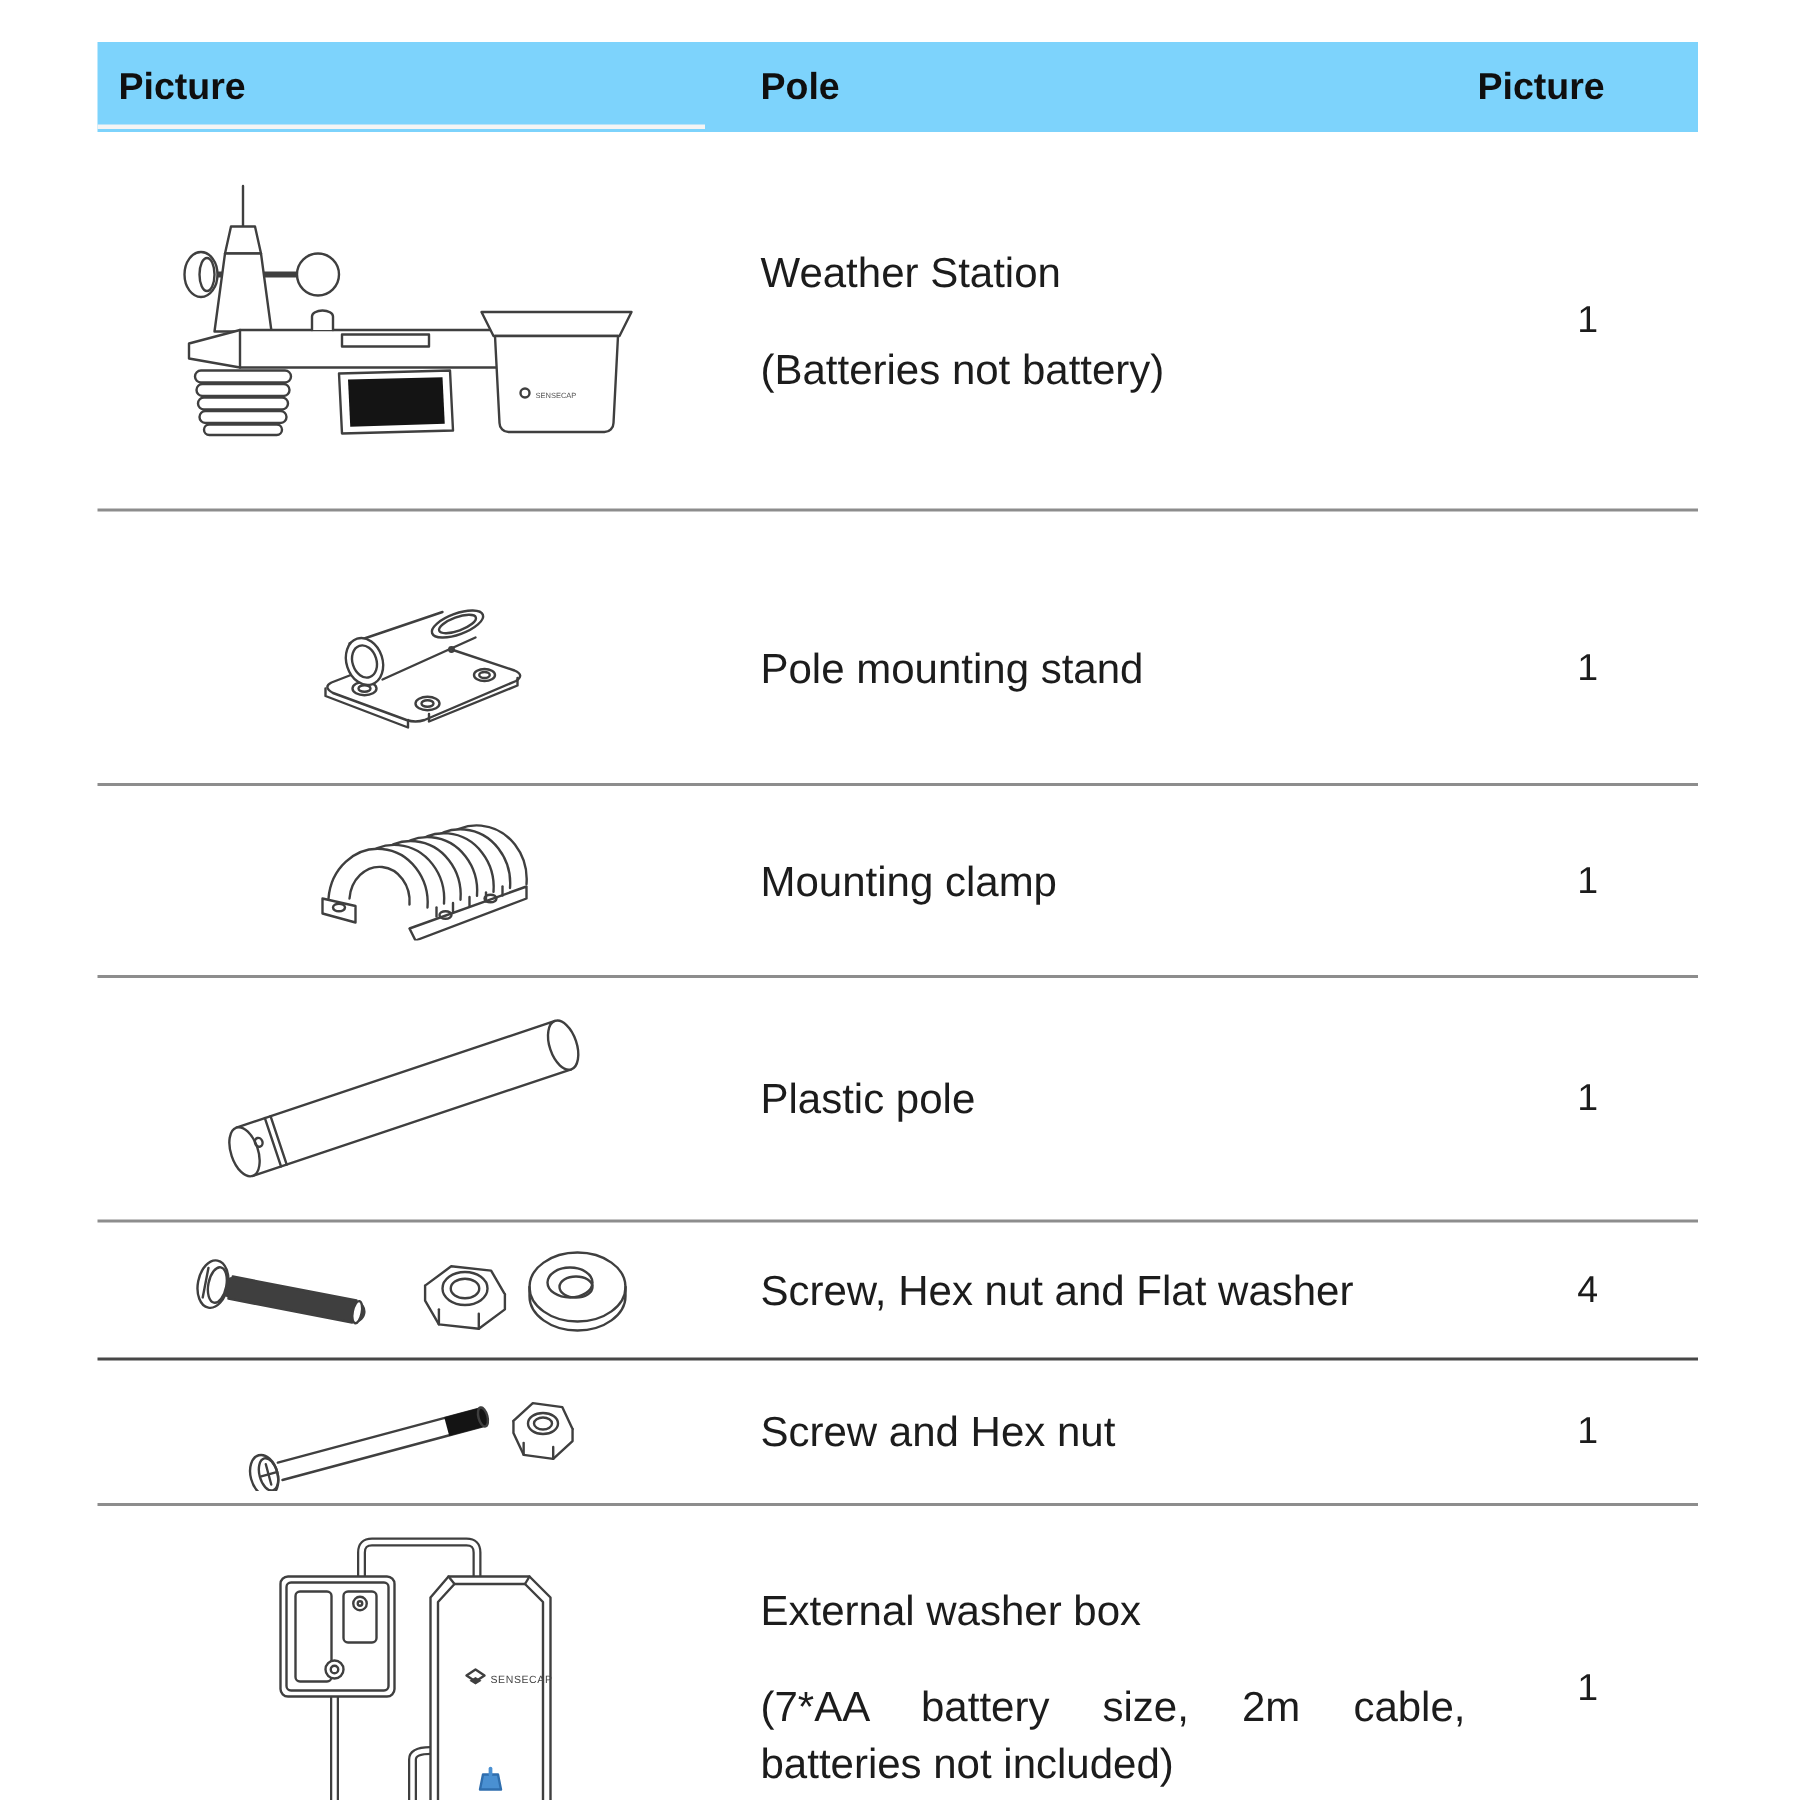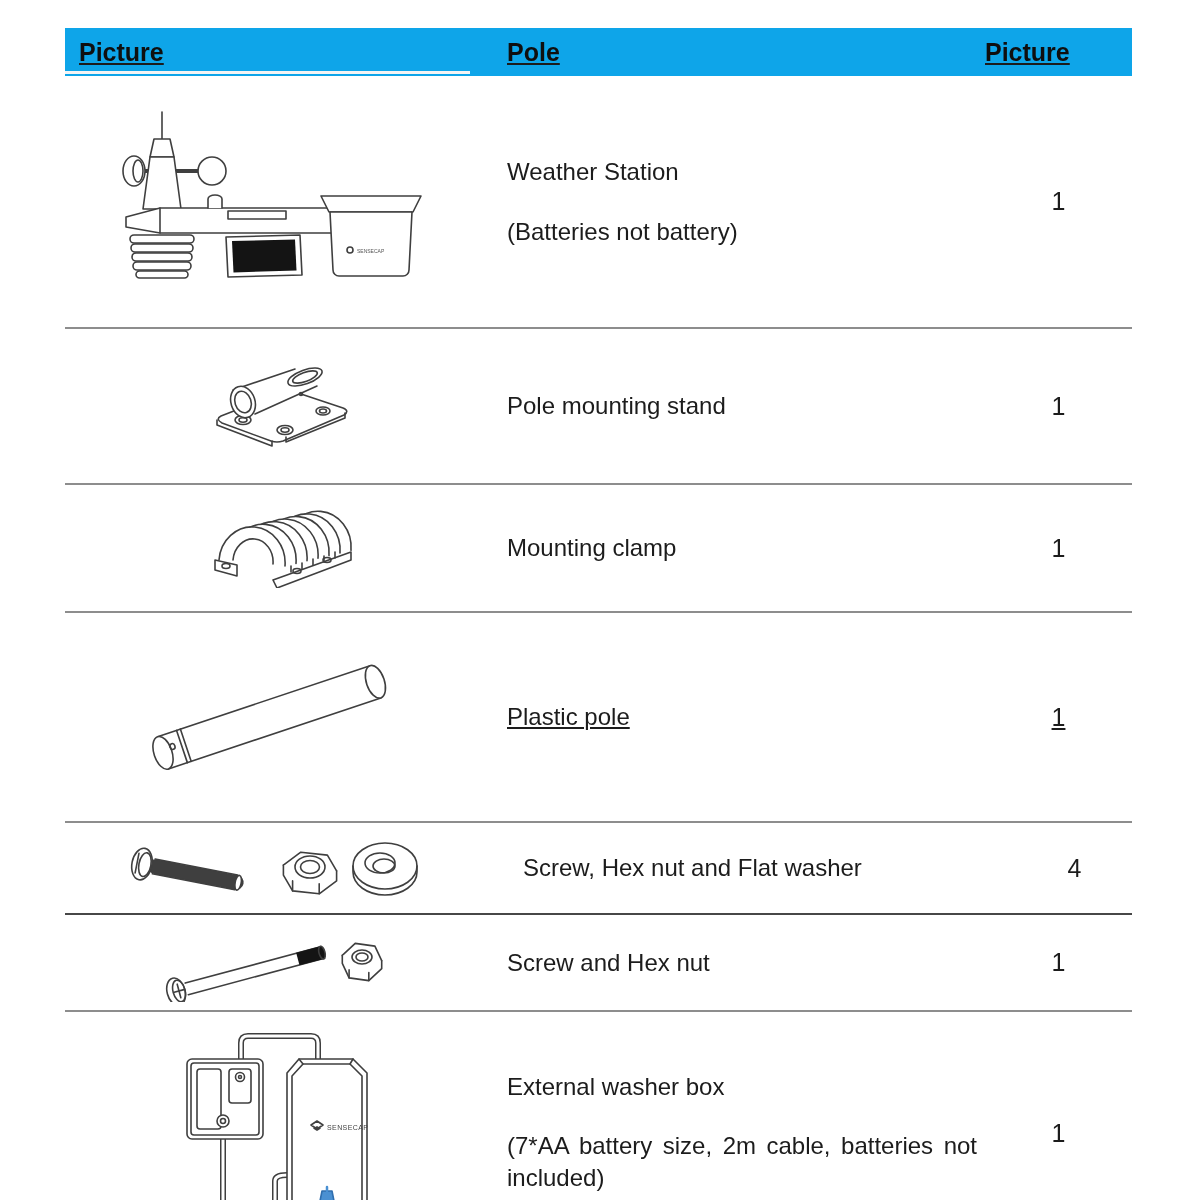--- a/index.html
+++ b/index.html
@@ -1,26 +1,26 @@
 <!DOCTYPE html>
 <html><head>
 <meta charset="utf-8">
 <style>
   html,body{margin:0;padding:0;background:#ffffff;}
   body{width:1200px;height:1200px;position:relative;font-family:"Liberation Sans",sans-serif;color:#1c1c1c;}
   .table{position:absolute;left:65px;top:28px;width:1067px;}
-  .hdr{height:48px;background:#0ea5e9;display:grid;grid-template-columns:442px 478px 1fr;align-items:center;position:relative;text-decoration:underline;}
+  .hdr{height:60px;background:#7dd3fc;display:grid;grid-template-columns:442px 478px 1fr;align-items:center;position:relative;}
   .hdr .h{font-size:25px;font-weight:bold;color:#0f0f0f;}
   .hdr .h1{padding-left:14px;}
   .hdr::after{content:"";position:absolute;left:0;bottom:2px;width:405px;height:3px;background:#f4f4f4;}
   .row{display:grid;grid-template-columns:442px 478px 1fr;align-items:center;border-bottom:2px solid #8d8d8d;box-sizing:border-box;}
-  .r1{height:253px;}.r2{height:156px;}.r3{height:128px;}.r4{height:210px;text-decoration:underline;}
-  .r5{height:92px;border-bottom-color:#474747;gap:16px;}.r6{height:97px;}.r7{height:244px;}
+  .r1{height:253px;}.r2{height:156px;margin-top:27px;}.r3{height:128px;}.r4{height:163px;}
+  .r5{height:92px;border-bottom-color:#474747;}.r6{height:97px;}.r7{height:244px;}
   .pic{height:100%;display:flex;align-items:center;}
-  .name{font-size:24px;line-height:1.25;}
+  .name{font-size:28px;line-height:1.25;}
   .name .line2{margin-top:30px;}
   .name .para{width:470px;text-align:justify;line-height:1.35;margin-top:28px;}
   .qty{font-size:25px;text-align:center;}
   svg{display:block;}
   .ml1{margin-left:35px;}.ml2{margin-left:140px;}.ml3{margin-left:142px;}
   .ml4{margin-left:72px;}.ml5{margin-left:58px;}.ml6{margin-left:82px;}.ml7{margin-left:118px;}
   .lw{stroke:#3f3f3f;stroke-width:1.6;fill:none;stroke-linejoin:round;stroke-linecap:round;}
 </style>
 </head>
 <body>

